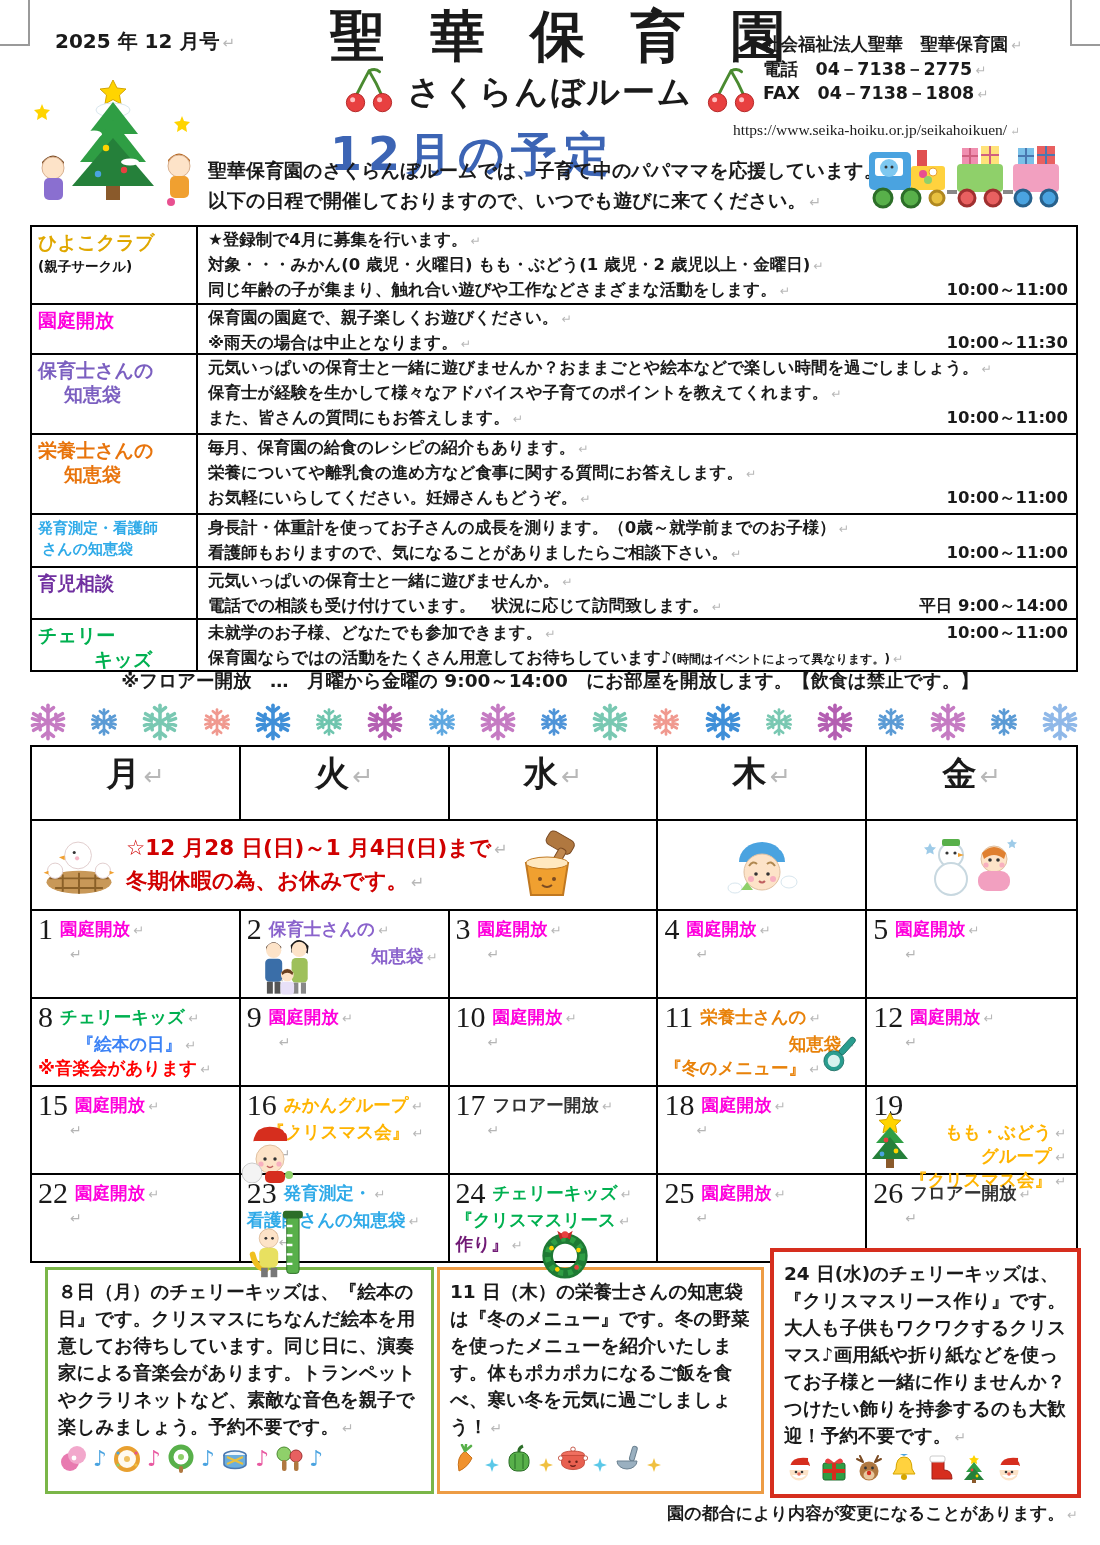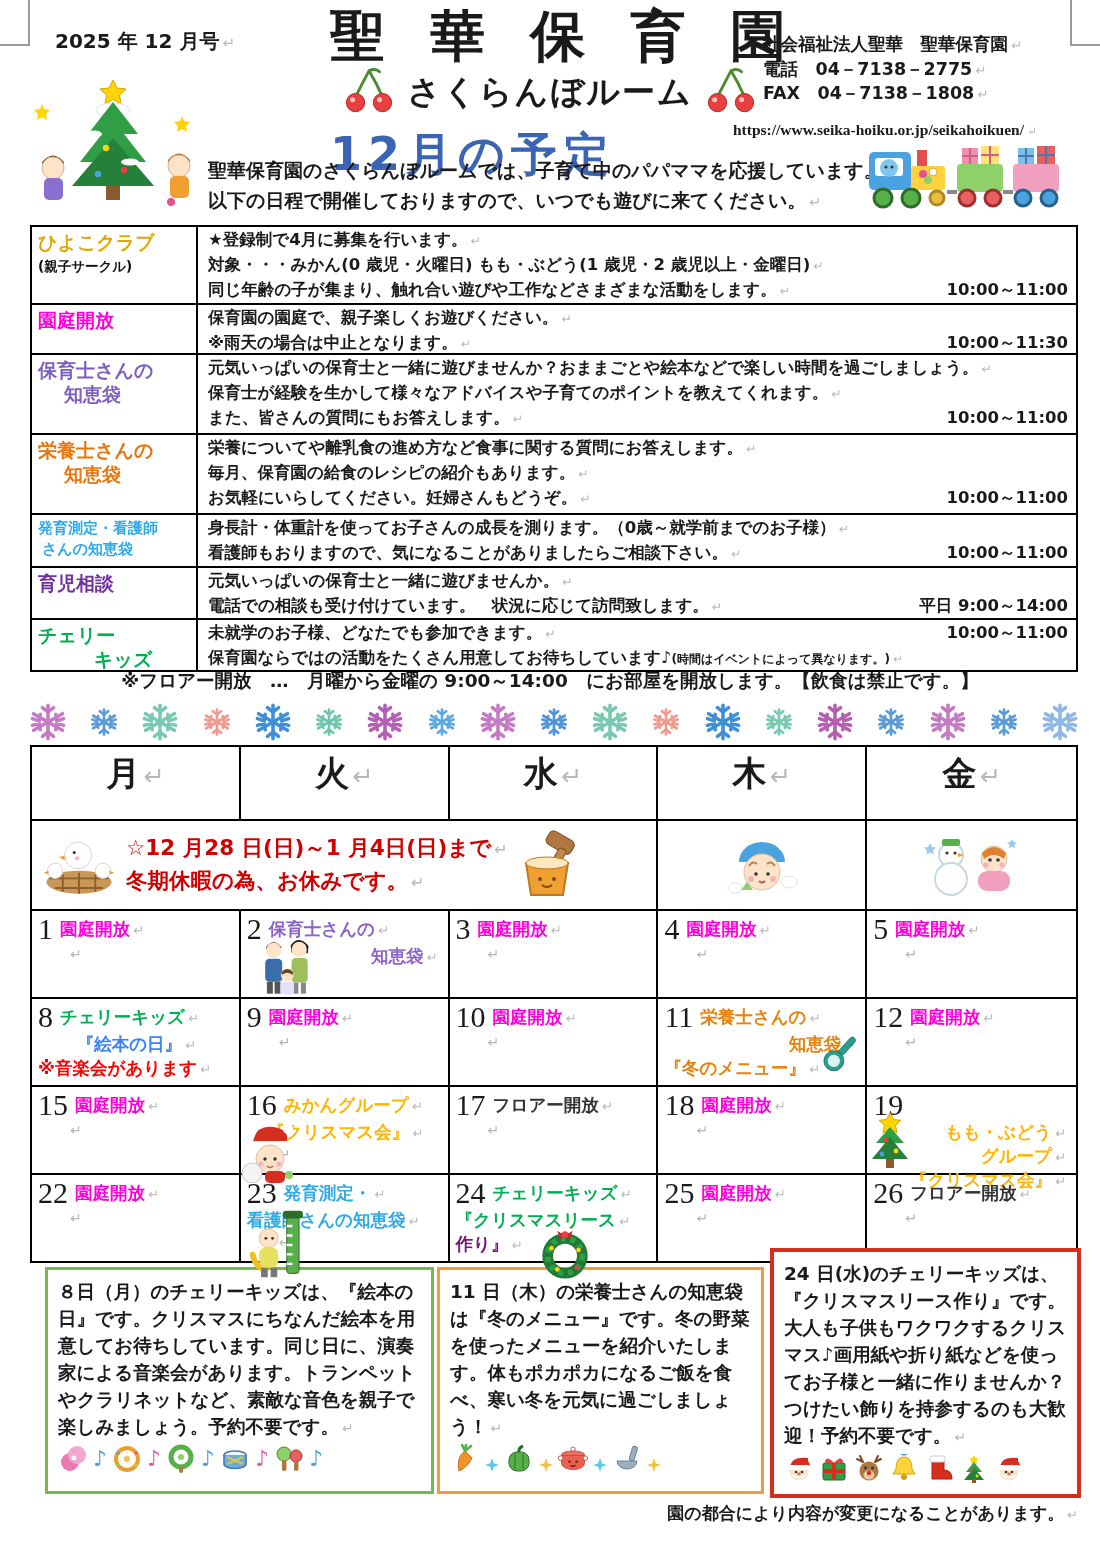--- a/index.html
+++ b/index.html
@@ -11,21 +11,21 @@
   .crop.tl{left:0;border-right:2px solid #9a9a9a;border-bottom:2px solid #9a9a9a;}
   .crop.tr{right:0;border-left:2px solid #9a9a9a;border-bottom:2px solid #9a9a9a;}
   
   .issue{position:absolute;left:55px;top:28px;font-size:20px;font-weight:600;}
   .title{position:absolute;left:330px;top:0;width:440px;text-align:center;font-size:55px;font-weight:800;letter-spacing:13px;white-space:nowrap;}
   .subtitle-row{position:absolute;left:290px;top:66px;width:520px;display:flex;justify-content:center;align-items:center;gap:12px;}
   .subtitle{font-size:33px;font-weight:800;letter-spacing:2px;}
   .cherry{width:52px;height:52px;}
   .month-title{position:absolute;left:330px;top:124px;width:440px;font-size:46px;font-weight:800;letter-spacing:6px;color:#3c64b4;}
   .org-block{position:absolute;left:763px;top:33px;font-size:17.5px;font-weight:600;line-height:23.5px;white-space:nowrap;}
-  .url{position:absolute;left:733px;top:121px;font-size:15.5px;font-weight:700;font-family:"Liberation Serif","DejaVu Serif",serif;white-space:nowrap;}
+  .url{position:absolute;left:733px;top:121px;font-size:15.5px;font-weight:400;font-family:"Liberation Serif","DejaVu Serif",serif;white-space:nowrap;}
   .intro{position:absolute;left:208px;top:156px;font-size:19px;font-weight:600;line-height:28px;}
   .hd-ic{position:absolute;}
   .ic-treekids{left:22px;top:76px;width:182px;height:142px;}
   .ic-train{left:863px;top:138px;width:208px;height:80px;}
   
   .sched{position:absolute;left:30px;top:225px;width:1048px;border:2.5px solid #000;box-sizing:border-box;
          display:grid;grid-template-columns:166px 1fr;grid-template-rows:78px 50px 80px 80px 53px 52px 50px;}
   .sched>div{border-bottom:2px solid #000;box-sizing:border-box;overflow:hidden;}
   .sched>div:nth-last-child(-n+2){border-bottom:none;}
   .sched-label{border-right:2px solid #000;padding:3px 2px 0 6px;font-size:19px;font-weight:700;line-height:24px;white-space:nowrap;}
@@ -214,24 +214,24 @@
           <span class="stext pw">また、皆さんの質問にもお答えします。</span>
           <span class="stime">10:00～11:00</span>
         </div>
       </div>
       <div class="sched-label sched-lab4">
         <div style="color: rgb(232, 116, 12);">栄養士さんの</div>
         <div class="lab2" style="color: rgb(232, 116, 12);">知恵袋</div>
       </div>
       <div class="sched-content">
         <div class="sline">
+          <span class="stext pw">毎月、保育園の給食のレシピの紹介もあります。</span>
+        </div>
+        <div class="sline">
           <span class="stext pw">栄養についてや離乳食の進め方など食事に関する質問にお答えします。</span>
-        </div>
-        <div class="sline">
-          <span class="stext pw">毎月、保育園の給食のレシピの紹介もあります。</span>
         </div>
         <div class="sline">
           <span class="stext pw">お気軽にいらしてください。妊婦さんもどうぞ。</span>
           <span class="stime">10:00～11:00</span>
         </div>
       </div>
       <div class="sched-label sched-lab5">
         <div style="color: rgb(47, 170, 232);">発育測定・看護師</div>
         <div class="lab2" style="color: rgb(47, 170, 232);">さんの知恵袋</div>
       </div>

